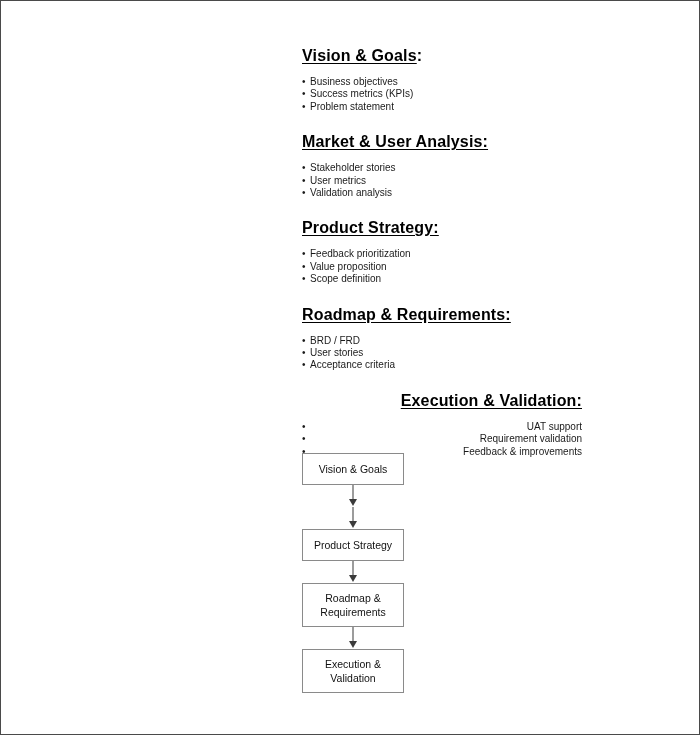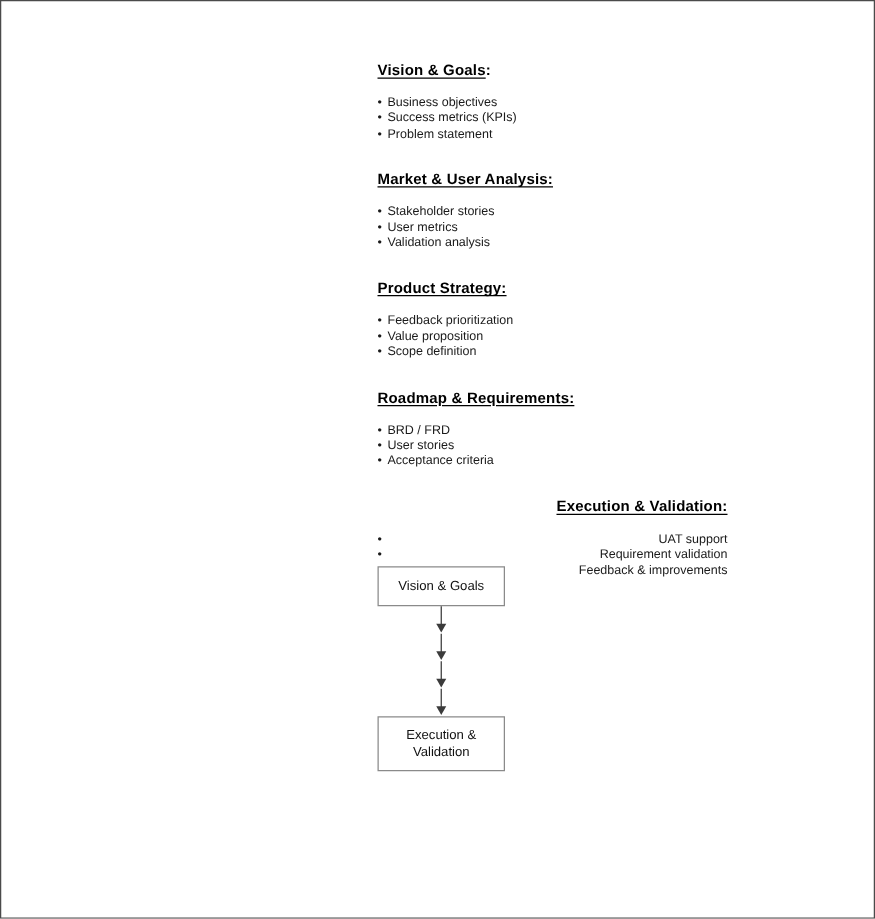--- a/index.html
+++ b/index.html
@@ -24,21 +24,21 @@
   .outline {
     position: absolute;
     left: 301px;
     top: 46px;
     width: 280px;
   }
   .section { margin: 0 0 20px 0; }
   .section:last-child { margin-bottom: 0; text-align: right; }
 
   .section-heading {
-    font-size: 12px;
+    font-size: 16px;
     font-weight: bold;
     color: #000000;
     letter-spacing: 0.15px;
     margin: 0 0 14px 0;
     line-height: 13px;
     display: inline-block;
   }
   .section-heading .head-underline {
     text-decoration: underline;
     text-underline-offset: 2px;
@@ -175,26 +175,33 @@
       <div class="stem"></div>
       <div class="arrowhead"></div>
     </div>
 
 
     <div class="connector">
       <div class="stem"></div>
       <div class="arrowhead"></div>
     </div>
 
-
-    <div class="connector">
-      <div class="stem"></div>
-      <div class="arrowhead"></div>
-    </div>
-
+    <div class="flow-node one-line">
+      <div>Product Strategy</div>
+    </div>
+
+    <div class="connector">
+      <div class="stem"></div>
+      <div class="arrowhead"></div>
+    </div>
+
+    <div class="flow-node">
+      <div>Roadmap &amp;</div>
+      <div>Requirements</div>
+    </div>
 
     <div class="connector">
       <div class="stem"></div>
       <div class="arrowhead"></div>
     </div>
 
     <div class="flow-node">
       <div>Execution &amp;</div>
       <div>Validation</div>
     </div>

